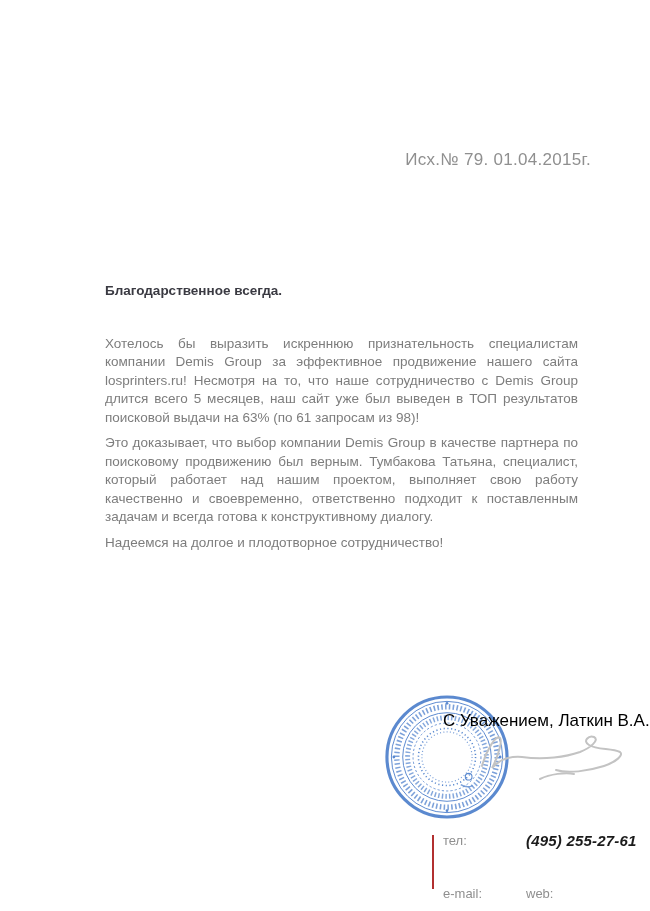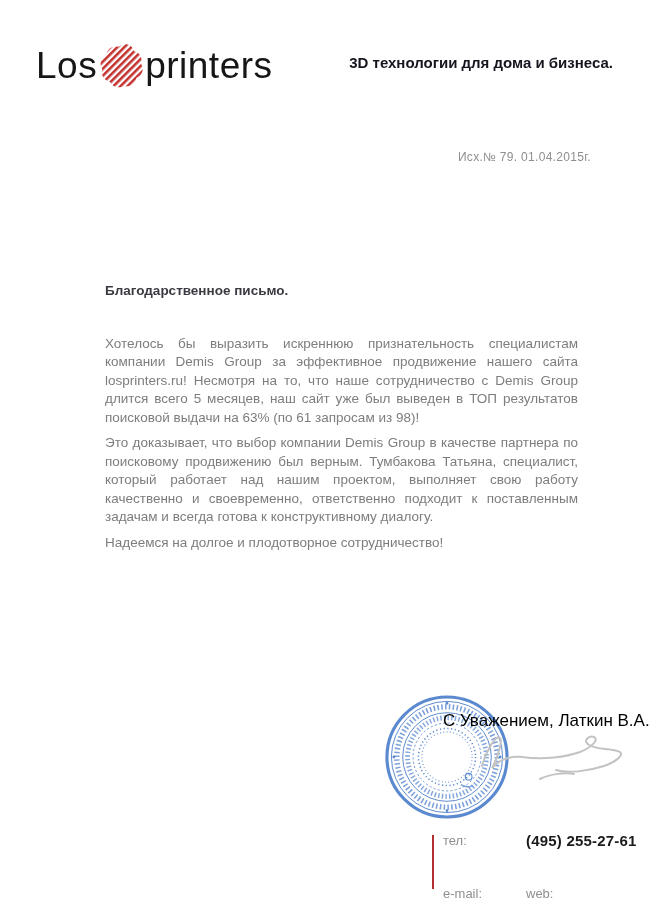--- a/index.html
+++ b/index.html
@@ -21,21 +21,21 @@
   }
   .logo .logo-icon { width: 44px; height: 47px; margin: 0 2px; display: inline-block; }
   .tagline {
     position: absolute; right: 37px; top: 54px;
     font-size: 15px; font-weight: bold; color: #15151f;
   }
 
   
   .ref-line {
     position: absolute; right: 59px; top: 150px;
-    font-size: 12px; color: #8f8f8f; letter-spacing: 0.3px;
+    font-size: 17px; color: #8f8f8f; letter-spacing: 0.3px;
   }
 
   
   .letter {
     position: absolute; left: 105px; top: 282px; width: 473px;
     font-size: 13.5px; line-height: 18.5px; color: #7d7d7d;
   }
   .letter-heading {
     font-size: 13.5px; font-weight: bold; color: #3a3a42;
     margin-bottom: 34px;
@@ -60,50 +60,32 @@
   
   .contacts {
     position: absolute; left: 432px; top: 832px;
     display: flex; z-index: 2;
   }
   .contacts .red-rule {
     width: 2px; height: 54px; background: #b23030; margin-top: 3px;
   }
   .contacts .rows { margin-left: 9px; display: grid; grid-template-columns: 47px auto; row-gap: 2.5px; column-gap: 4px; gap: 36px; }
   .contact-label { font-size: 13px; color: #8f8f8f; line-height: 17px; }
-  .contact-value { font-size: 15px; font-weight: bold; color: #1b1b1b; line-height: 17px; letter-spacing: 0.2px; }
+  .contact-value { font-size: 15px; font-weight: bold; color: #1b1b1b; line-height: 17px; letter-spacing: 0.2px; font-style: italic; }
 </style>
 </head>
 <body>
 
 <div class="page">
 
-  <div class="logo">
-    <span>Los</span>
-    <span class="logo-icon">
-      <svg viewBox="0 0 46 48" width="44" height="47">
-        <defs>
-          <pattern id="stripes" width="5.2" height="5.2" patternUnits="userSpaceOnUse" patternTransform="rotate(45)">
-            <rect width="2.7" height="5.2" fill="#c5312f"></rect>
-          </pattern>
-          <clipPath id="knotClip">
-            <path d="M23,3 C29,0 35,3 36.5,9 C42.5,10 46,16 44,22.5 C47.5,28 45,35 39,37 C38,43 32,47 26,45.5 C21,48.5 14,46.5 11.5,41 C5.5,40 1.5,34 3.5,28 C0,23 1.5,16 7.5,13.5 C8,7 14,2.5 20,4.5 Z"></path>
-          </clipPath>
-        </defs>
-        <rect width="46" height="48" fill="url(#stripes)" clip-path="url(#knotClip)"></rect>
-      </svg>
-    </span>
-    <span>printers</span>
-  </div>
-  <div class="tagline">3D технологии для дома и бизнеса.</div>
 
   <div class="ref-line">Исх.№ 79. 01.04.2015г.</div>
 
   <div class="letter">
-    <div class="letter-heading">Благодарственное письмо.</div>
+    <div class="letter-heading">Благодарственное всегда.</div>
     <p>Хотелось бы выразить искреннюю признательность специалистам компании Demis Group за эффективное продвижение нашего сайта losprinters.ru! Несмотря на то, что наше сотрудничество с Demis Group длится всего 5 месяцев, наш сайт уже был выведен в ТОП результатов поисковой выдачи на 63% (по 61 запросам из 98)!</p>
     <p>Это доказывает, что выбор компании Demis Group в качестве партнера по поисковому продвижению был верным. Тумбакова Татьяна, специалист, который работает над нашим проектом, выполняет свою работу качественно и своевременно, ответственно подходит к поставленным задачам и всегда готова к конструктивному диалогу.</p>
     <p class="closing">Надеемся на долгое и плодотворное сотрудничество!</p>
   </div>
 
   <div class="stamp">
     <svg viewBox="0 0 128 128" width="126" height="126" fill="none" stroke="#4e80cc">
       <circle cx="64" cy="64" r="61" stroke-width="3.2"></circle>
       <circle cx="64" cy="64" r="56.5" stroke-width="1"></circle>
       <circle cx="64" cy="64" r="51" stroke-width="5.5" stroke-dasharray="1.6 2.3" opacity="0.8"></circle>

